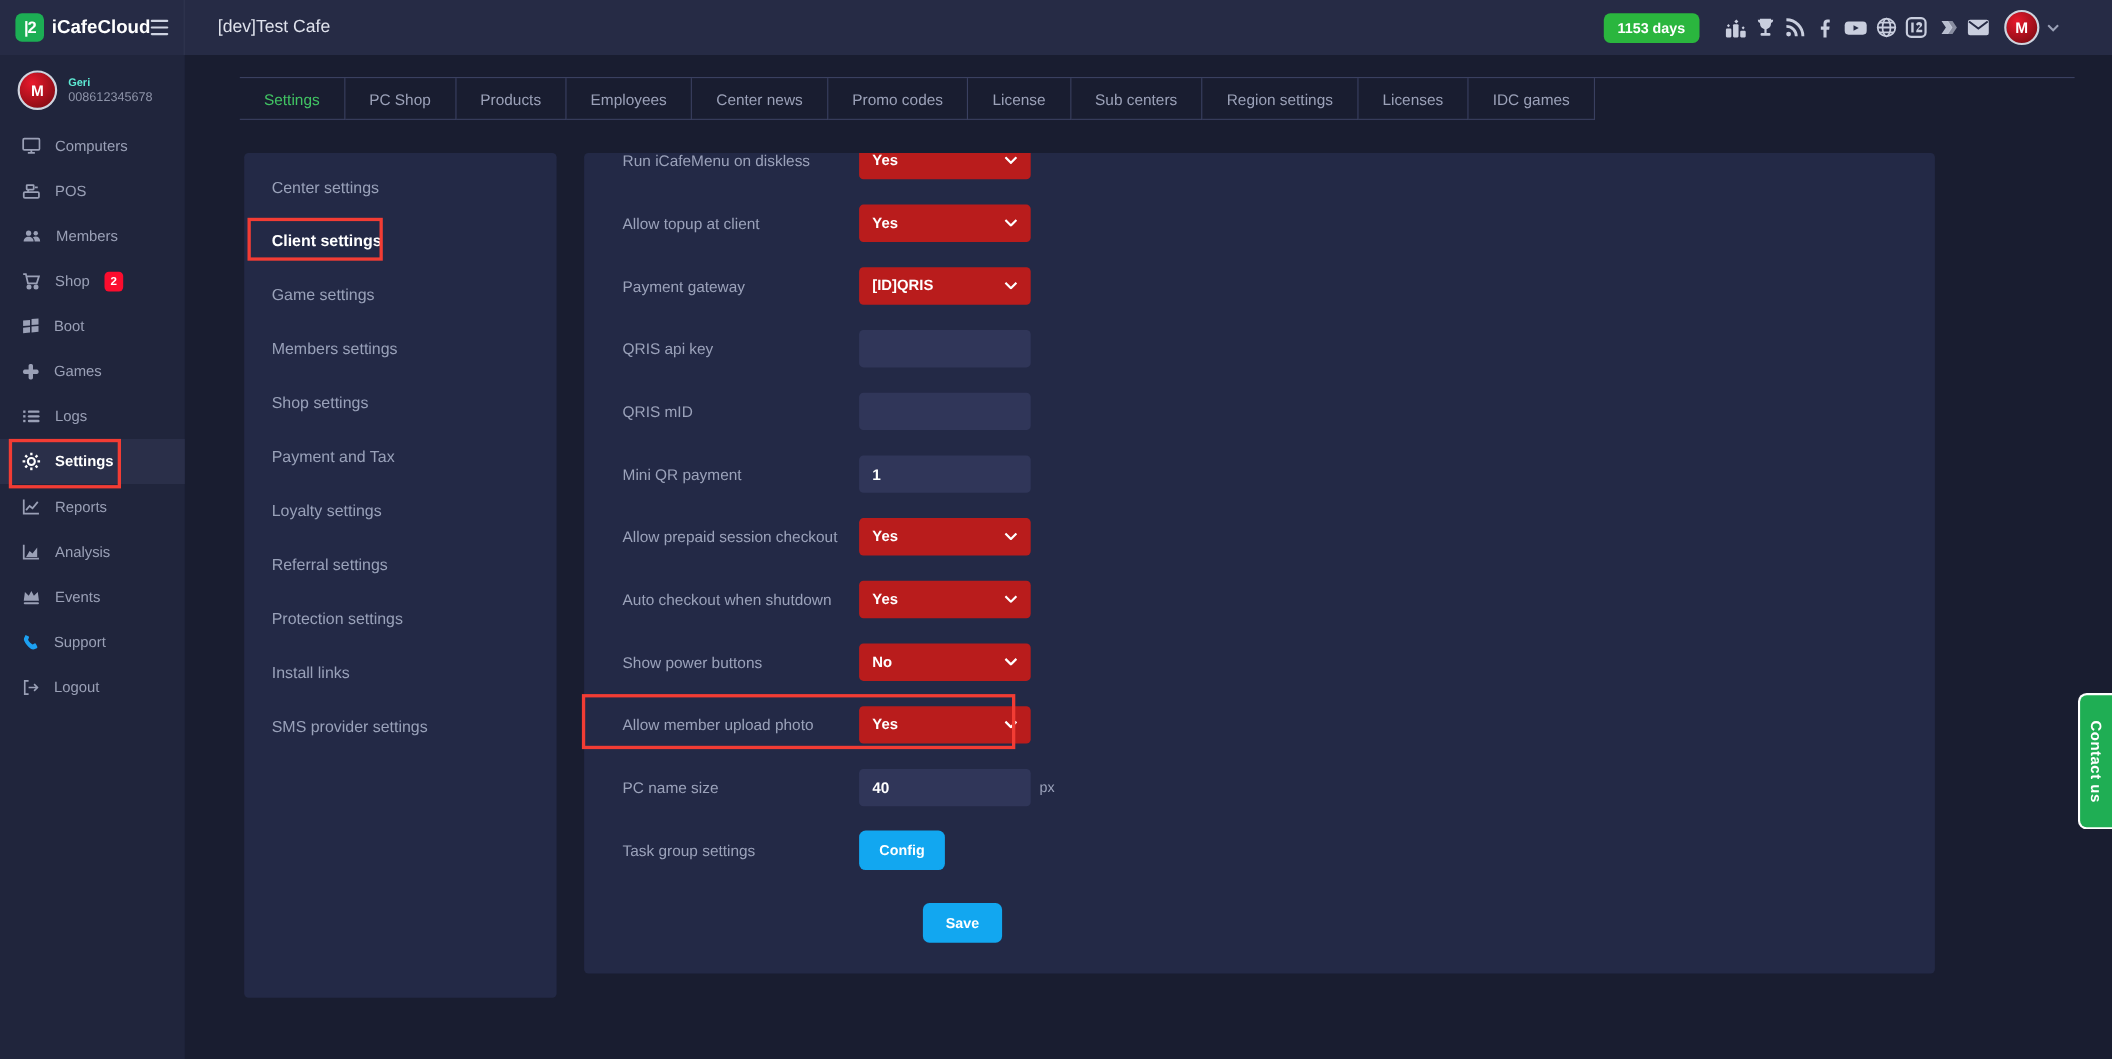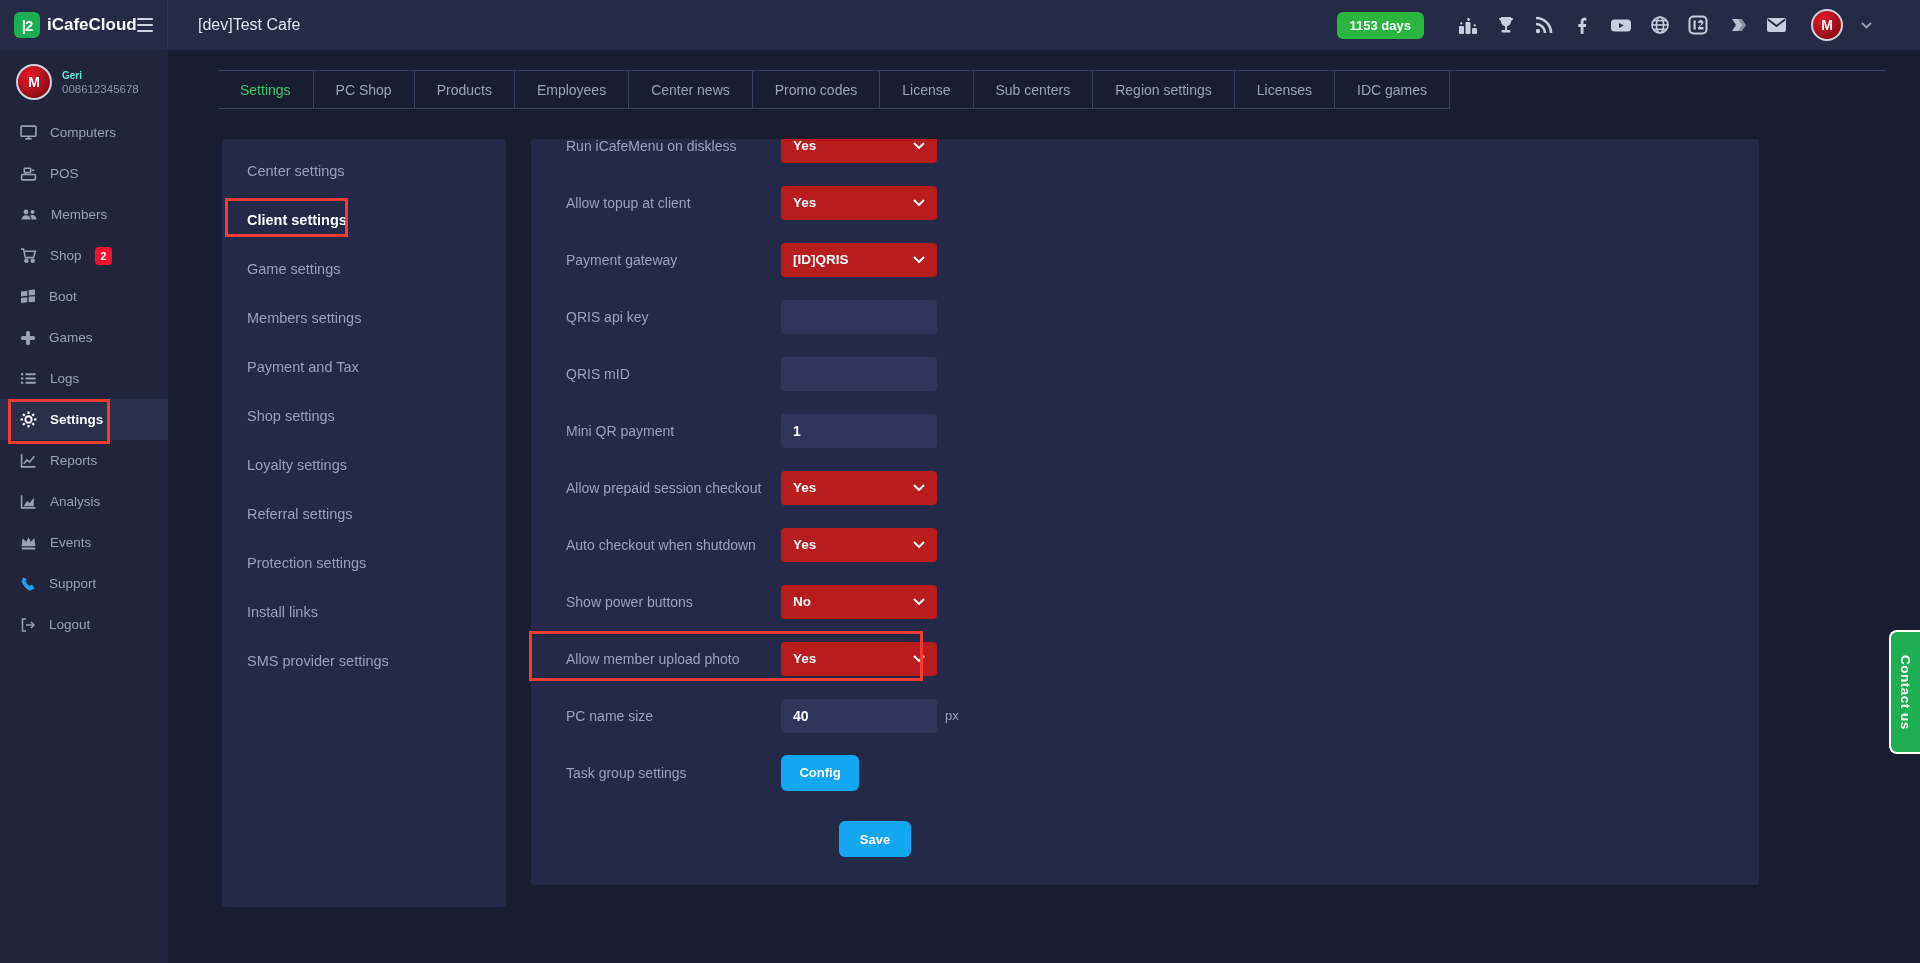--- a/index.html
+++ b/index.html
@@ -16,21 +16,21 @@
   .logo-area { width:168px; height:50px; display:flex; align-items:center;
     justify-content:space-between; padding:0 14px; border-right:1px solid #30354f; }
   .logo-lockup { display:flex; align-items:center; gap:7px; }
   .logo-badge { width:26px; height:26px; background:#1cae54; border-radius:6px;
     display:flex; align-items:center; justify-content:center;
     color:#fff; font-weight:bold; font-size:15px; letter-spacing:-1px; }
   .logo-text { font-size:17px; font-weight:bold; color:#fff; }
   .hamburger { width:20px; cursor:pointer; }
   .hamburger span { display:block; height:2px; background:#cfd4e2; margin:4px 0; border-radius:1px; }
   .header-title { margin-left:30px; font-size:16px; color:#dfe2ec; }
-  .header-right { margin-left:auto; display:flex; align-items:center; gap:18px; padding-right:48px; }
+  .header-right { margin-left:auto; display:flex; align-items:center; gap:7px; padding-right:48px; }
   .days-badge { background:#2ab63e; color:#fff; font-weight:bold; font-size:13px;
     padding:6px 13px; border-radius:6px; margin-right:16px; cursor:pointer; }
   .hicon { color:#c9cede; display:flex; align-items:center; cursor:pointer; }
   .avatar { width:32px; height:32px; border-radius:50%;
     background:radial-gradient(circle at 35% 30%, #e8192c, #8f0d16 75%);
     border:2px solid #cfd4de; display:flex; align-items:center; justify-content:center;
     color:#fff; font-weight:bold; font-size:14px; margin-left:6px; cursor:pointer; }
   
   .sidebar { position:absolute; left:0; top:50px; bottom:0; width:168px; background:#20253c; z-index:4; }
   .user { display:flex; gap:10px; padding:14px 10px 0 16px; align-items:center; }
@@ -320,22 +320,22 @@
     </div>
   </div>
 
   <div class="content">
 
     <div class="menu-panel">
       <div class="menu-item">Center settings</div>
       <div class="menu-item active">Client settings</div>
       <div class="menu-item">Game settings</div>
       <div class="menu-item">Members settings</div>
+      <div class="menu-item">Shop settings</div>
       <div class="menu-item">Payment and Tax</div>
-      <div class="menu-item">Shop settings</div>
       <div class="menu-item">Loyalty settings</div>
       <div class="menu-item">Referral settings</div>
       <div class="menu-item">Protection settings</div>
       <div class="menu-item">Install links</div>
       <div class="menu-item">SMS provider settings</div>
     </div>
 
     <div class="form-panel">
       <div class="frow first">
         <div class="flabel">Run iCafeMenu on diskless</div>

